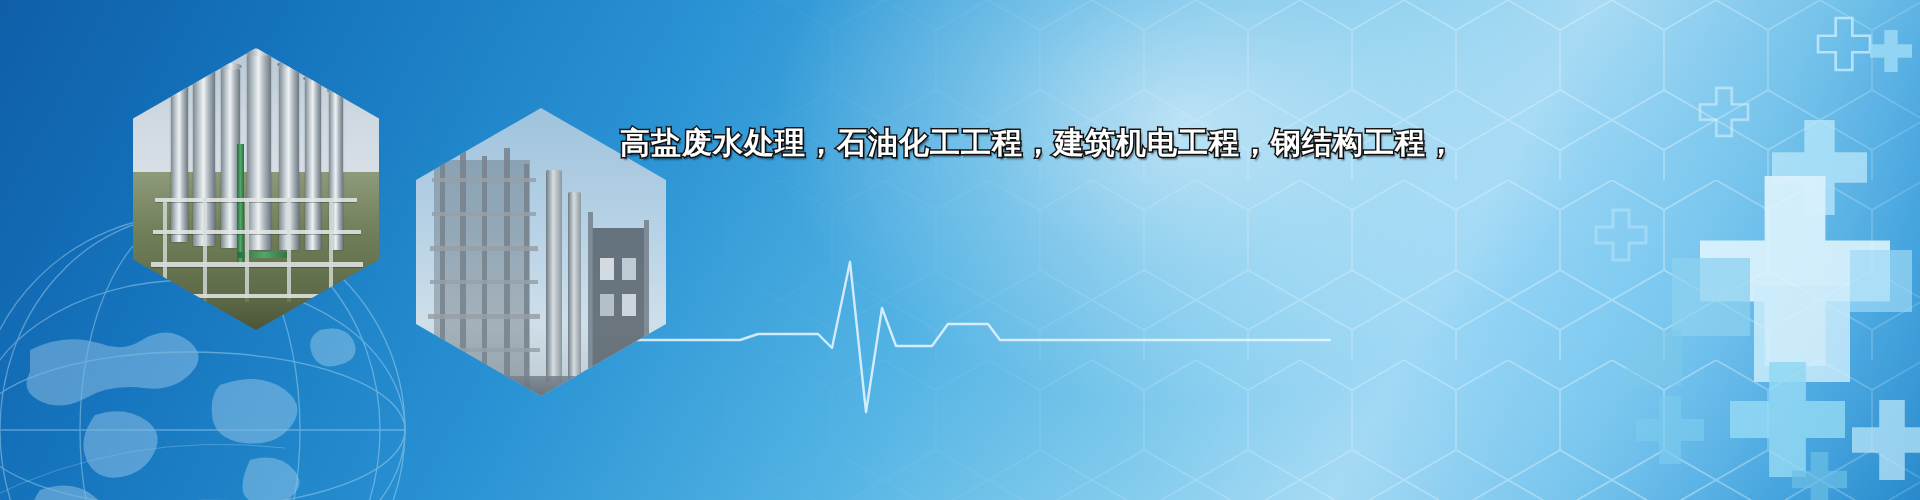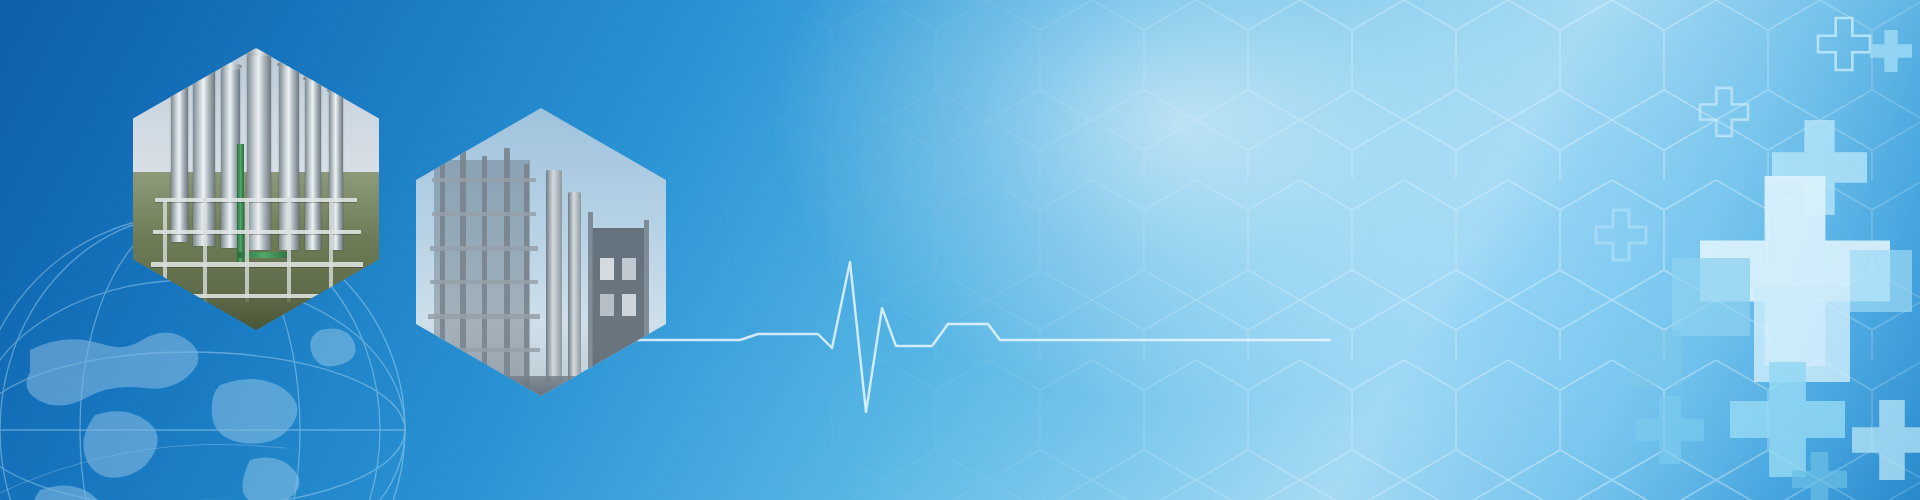--- a/index.html
+++ b/index.html
@@ -257,15 +257,16 @@
       <div style="position:absolute;left:184px;top:186px;width:14px;height:22px;background:#c7d2da;opacity:.8;"></div>
       <div style="position:absolute;left:206px;top:186px;width:14px;height:22px;background:#dfe7ec;opacity:.85;"></div>
       <div class="vert" style="left:172px;top:104px;width:5px;height:178px;"></div>
       <div class="vert" style="left:228px;top:112px;width:5px;height:170px;"></div>
 
       <div style="position:absolute;left:0;top:268px;width:100%;height:30px;background:linear-gradient(180deg,rgba(118,130,140,.85),rgba(86,98,108,.95));"></div>
     </div>
   </div>
 
   <div id="headline">
+    <div class="line" id="line-2">高盐废水处理，石油化工工程，建筑机电工程，钢结构工程，</div>
   </div>
 
 </div>
 
 </body></html>

